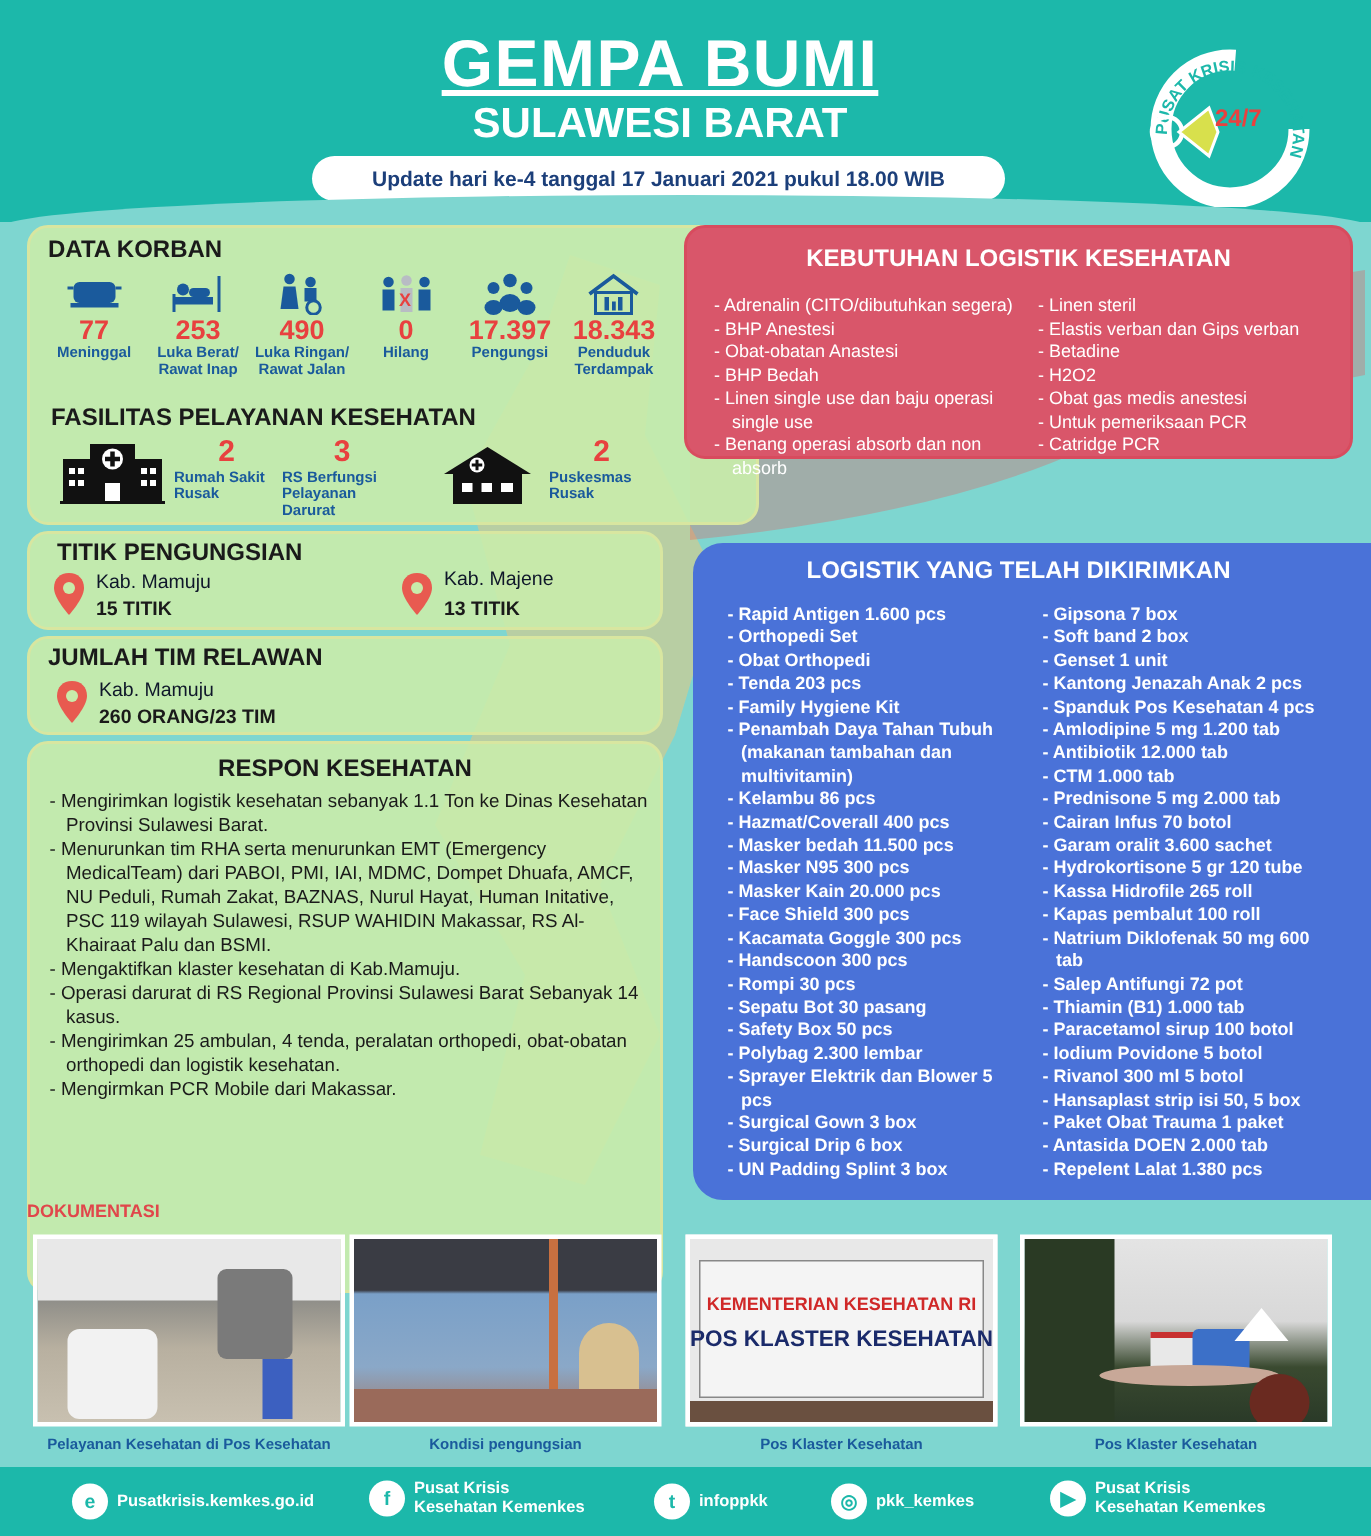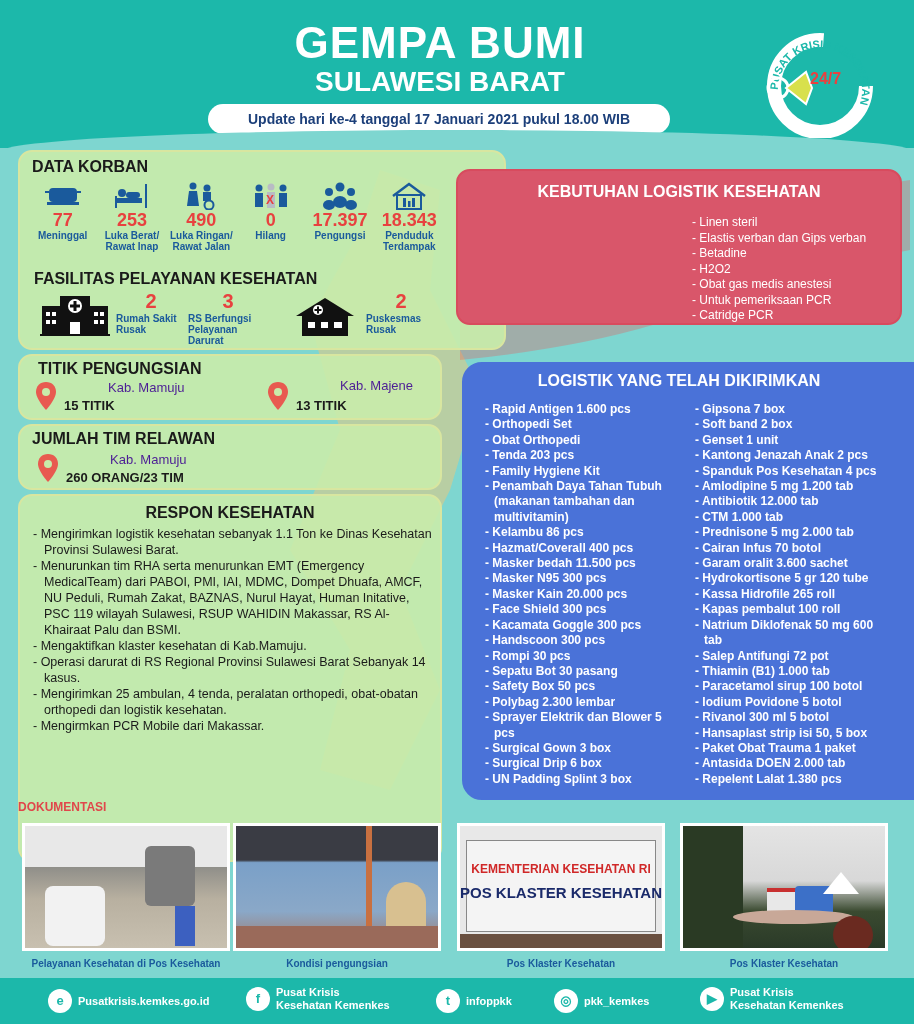--- a/index.html
+++ b/index.html
@@ -1,19 +1,19 @@
 <!DOCTYPE html>
 <html><head>
 <meta charset="utf-8">
 <style>
   * { box-sizing: border-box; margin: 0; padding: 0; }
   body { width: 914px; height: 1024px; overflow: hidden; font-family: "DejaVu Sans", sans-serif; background: #7ed6d0; position: relative; }
   .header { position: absolute; left: 0; top: 0; width: 914px; height: 148px; background: #1cb8aa; }
   .header .cloud { position: absolute; left: 0; top: 130px; width: 914px; height: 22px; background: #7ed6d0; border-radius: 50% 50% 0 0 / 100% 100% 0 0; }
-  .title1 { position: absolute; left: 0; width: 880px; top: 18px; text-align: center; color: #fff; font-weight: bold; font-size: 44px; letter-spacing: 1px; font-family: "Liberation Sans", sans-serif; }
+  .title1 { position: absolute; left: 0; width: 880px; top: 18px; text-align: center; color: #fff; font-weight: bold; font-size: 44px; letter-spacing: 1px; font-family: "Liberation Sans", sans-serif; text-decoration: underline; }
   .title2 { position: absolute; left: 0; width: 880px; top: 66px; text-align: center; color: #fff; font-weight: bold; font-size: 28px; font-family: "Liberation Sans", sans-serif; }
   .update-pill { position: absolute; left: 208px; top: 104px; width: 462px; height: 30px; background: #fff; border-radius: 15px; color: #1c3f7a; font-size: 14px; font-weight: bold; text-align: center; line-height: 30px; font-family: "Liberation Sans", sans-serif; }
   .logo { position: absolute; left: 758px; top: 28px; width: 120px; height: 110px; }
   .map-shape { position: absolute; opacity: 0.55; }
 
   .panel { position: absolute; border-radius: 14px; }
   .green { background: rgba(200,235,170,0.92); border: 2px solid #d8e6a0; }
   .red { background: #d9566a; border: 2px solid #d84b5e; }
   .blue { background: #4a72d8; border: 2px solid #4a72d8; }
 
@@ -22,21 +22,21 @@
 
   .stats { position: absolute; left: 8px; top: 30px; width: 416px; display: flex; justify-content: space-between; }
   .stat { width: 70px; text-align: center; }
   .stat svg { display: block; margin: 0 auto; }
   .stat .num { color: #e8413f; font-weight: bold; font-size: 18px; font-family: "Liberation Sans", sans-serif; line-height: 20px; }
   .stat .lbl { color: #1a5a9c; font-weight: bold; font-size: 10px; line-height: 11px; font-family: "Liberation Sans", sans-serif; }
 
   .fac-num { color: #e8413f; font-weight: bold; font-size: 20px; text-align: center; font-family: "Liberation Sans", sans-serif; }
   .fac-lbl { color: #1a5a9c; font-weight: bold; font-size: 10px; line-height: 11px; text-align: left; font-family: "Liberation Sans", sans-serif; }
 
-  .loc-name { color: #4c1d95; font-size: 13px; font-family: "Liberation Sans", sans-serif; margin-left: 44px; }
+  .loc-name { color: #0f172a; font-size: 13px; font-family: "Liberation Sans", sans-serif; }
   .loc-val { color: #1a1a1a; font-weight: bold; font-size: 13px; font-family: "Liberation Sans", sans-serif; }
 
   .resp-list { list-style: none; font-size: 12.5px; color: #1a1a1a; line-height: 16px; font-family: "Liberation Sans", sans-serif; }
   .resp-list li { padding-left: 14px; text-indent: -11px; margin-bottom: 0; }
   .resp-list li::before { content: "-  "; }
 
   .need-list { list-style: none; color: #fff; font-size: 12px; line-height: 15.5px; font-family: "Liberation Sans", sans-serif; }
   .need-list li { padding-left: 16px; text-indent: -12px; }
   .need-list li::before { content: "-  "; }
 
@@ -233,22 +233,30 @@
   <ul class="resp-list" style="position:absolute;left:10px;top:30px;width:402px;">
     <li>Mengirimkan logistik kesehatan sebanyak 1.1 Ton ke Dinas Kesehatan Provinsi Sulawesi Barat.</li>
     <li>Menurunkan tim RHA  serta menurunkan EMT (Emergency MedicalTeam) dari PABOI, PMI, IAI, MDMC, Dompet Dhuafa, AMCF, NU Peduli, Rumah Zakat, BAZNAS, Nurul Hayat, Human Initative, PSC 119 wilayah Sulawesi, RSUP WAHIDIN Makassar, RS Al-Khairaat Palu dan BSMI.</li>
     <li>Mengaktifkan klaster kesehatan di Kab.Mamuju.</li>
     <li>Operasi darurat di RS Regional Provinsi Sulawesi Barat Sebanyak 14 kasus.</li>
     <li>Mengirimkan 25 ambulan, 4 tenda, peralatan orthopedi, obat-obatan orthopedi dan logistik kesehatan.</li>
     <li>Mengirmkan PCR Mobile dari Makassar.</li>
   </ul>
 </div>
 
-<div class="panel red" style="left:456px;top:150px;width:446px;height:156px;margin-top:19px;">
+<div class="panel red" style="left:456px;top:150px;width:446px;height:156px;">
   <div class="h-white" style="position:absolute;left:0;width:442px;top:12px;">KEBUTUHAN LOGISTIK KESEHATAN</div>
+  <ul class="need-list" style="position:absolute;left:14px;top:44px;width:205px;">
+    <li>Adrenalin (CITO/dibutuhkan segera)</li>
+    <li>BHP Anestesi</li>
+    <li>Obat-obatan Anastesi</li>
+    <li>BHP Bedah</li>
+    <li>Linen single use dan baju operasi single use</li>
+    <li>Benang operasi absorb dan non absorb</li>
+  </ul>
   <ul class="need-list" style="position:absolute;left:230px;top:44px;width:205px;">
     <li>Linen steril</li>
     <li>Elastis verban dan Gips verban</li>
     <li>Betadine</li>
     <li>H2O2</li>
     <li>Obat gas medis anestesi</li>
     <li>Untuk pemeriksaan PCR</li>
     <li>Catridge PCR</li>
   </ul>
 </div>

